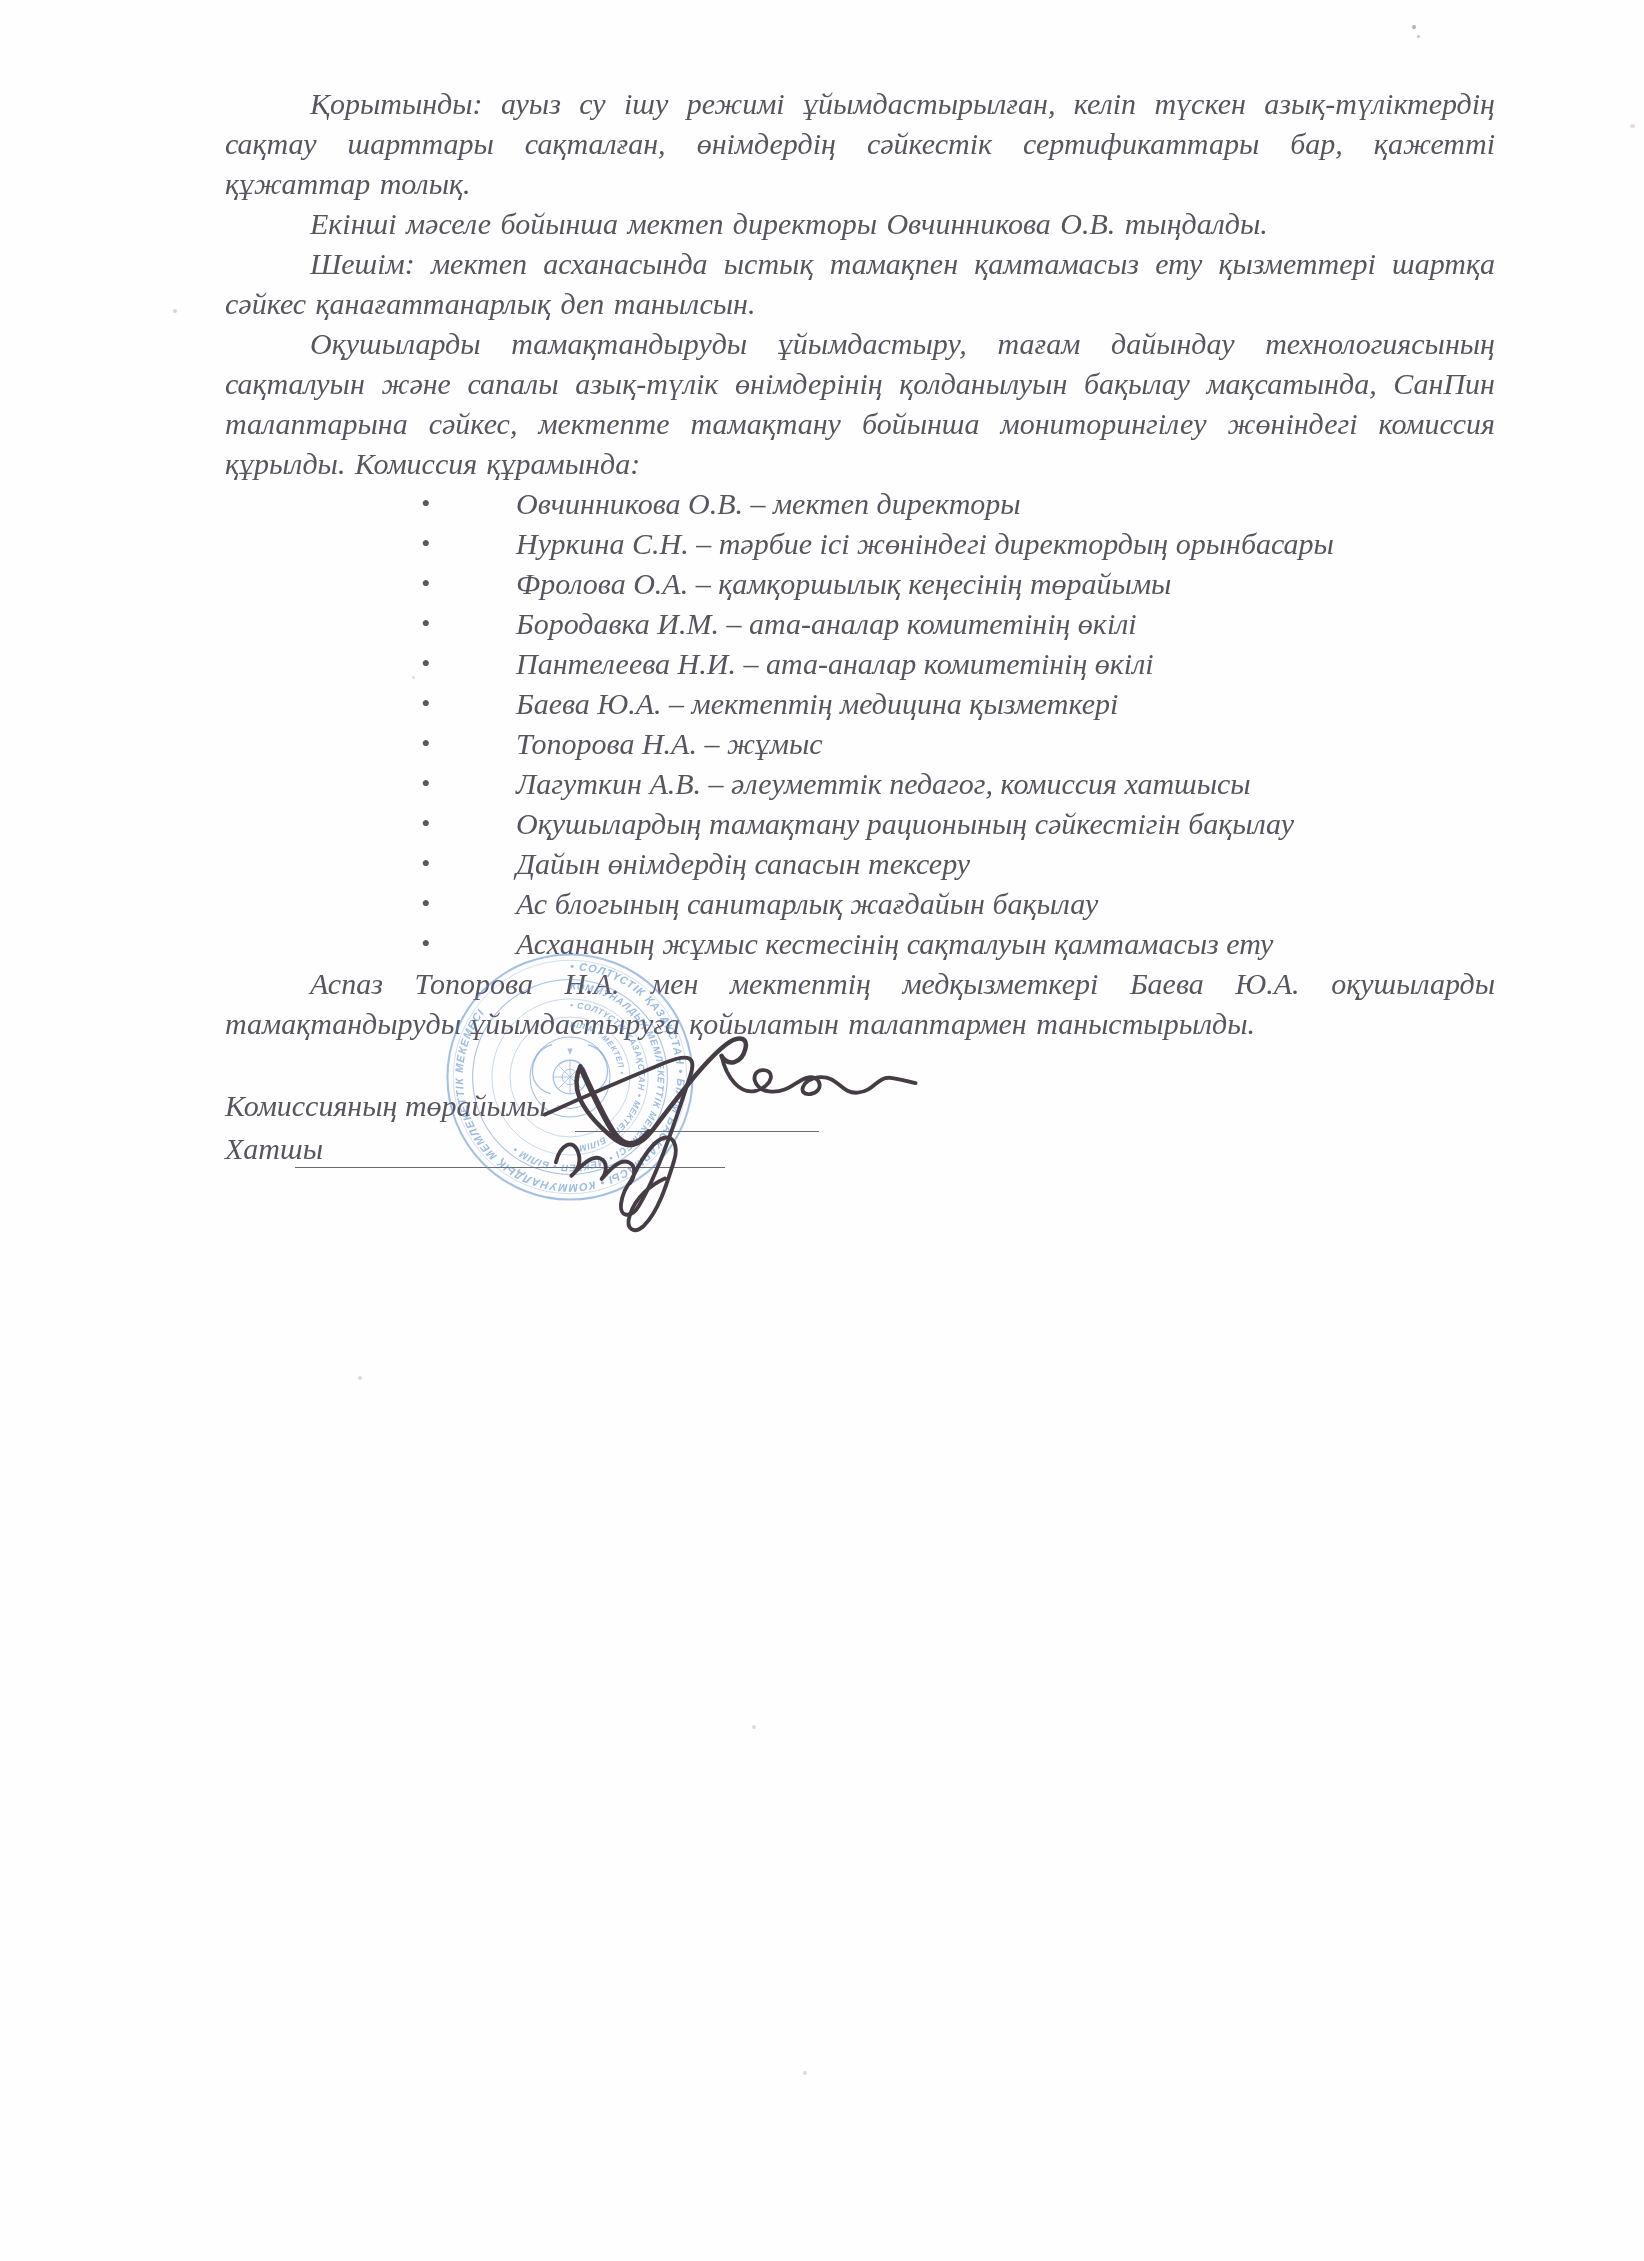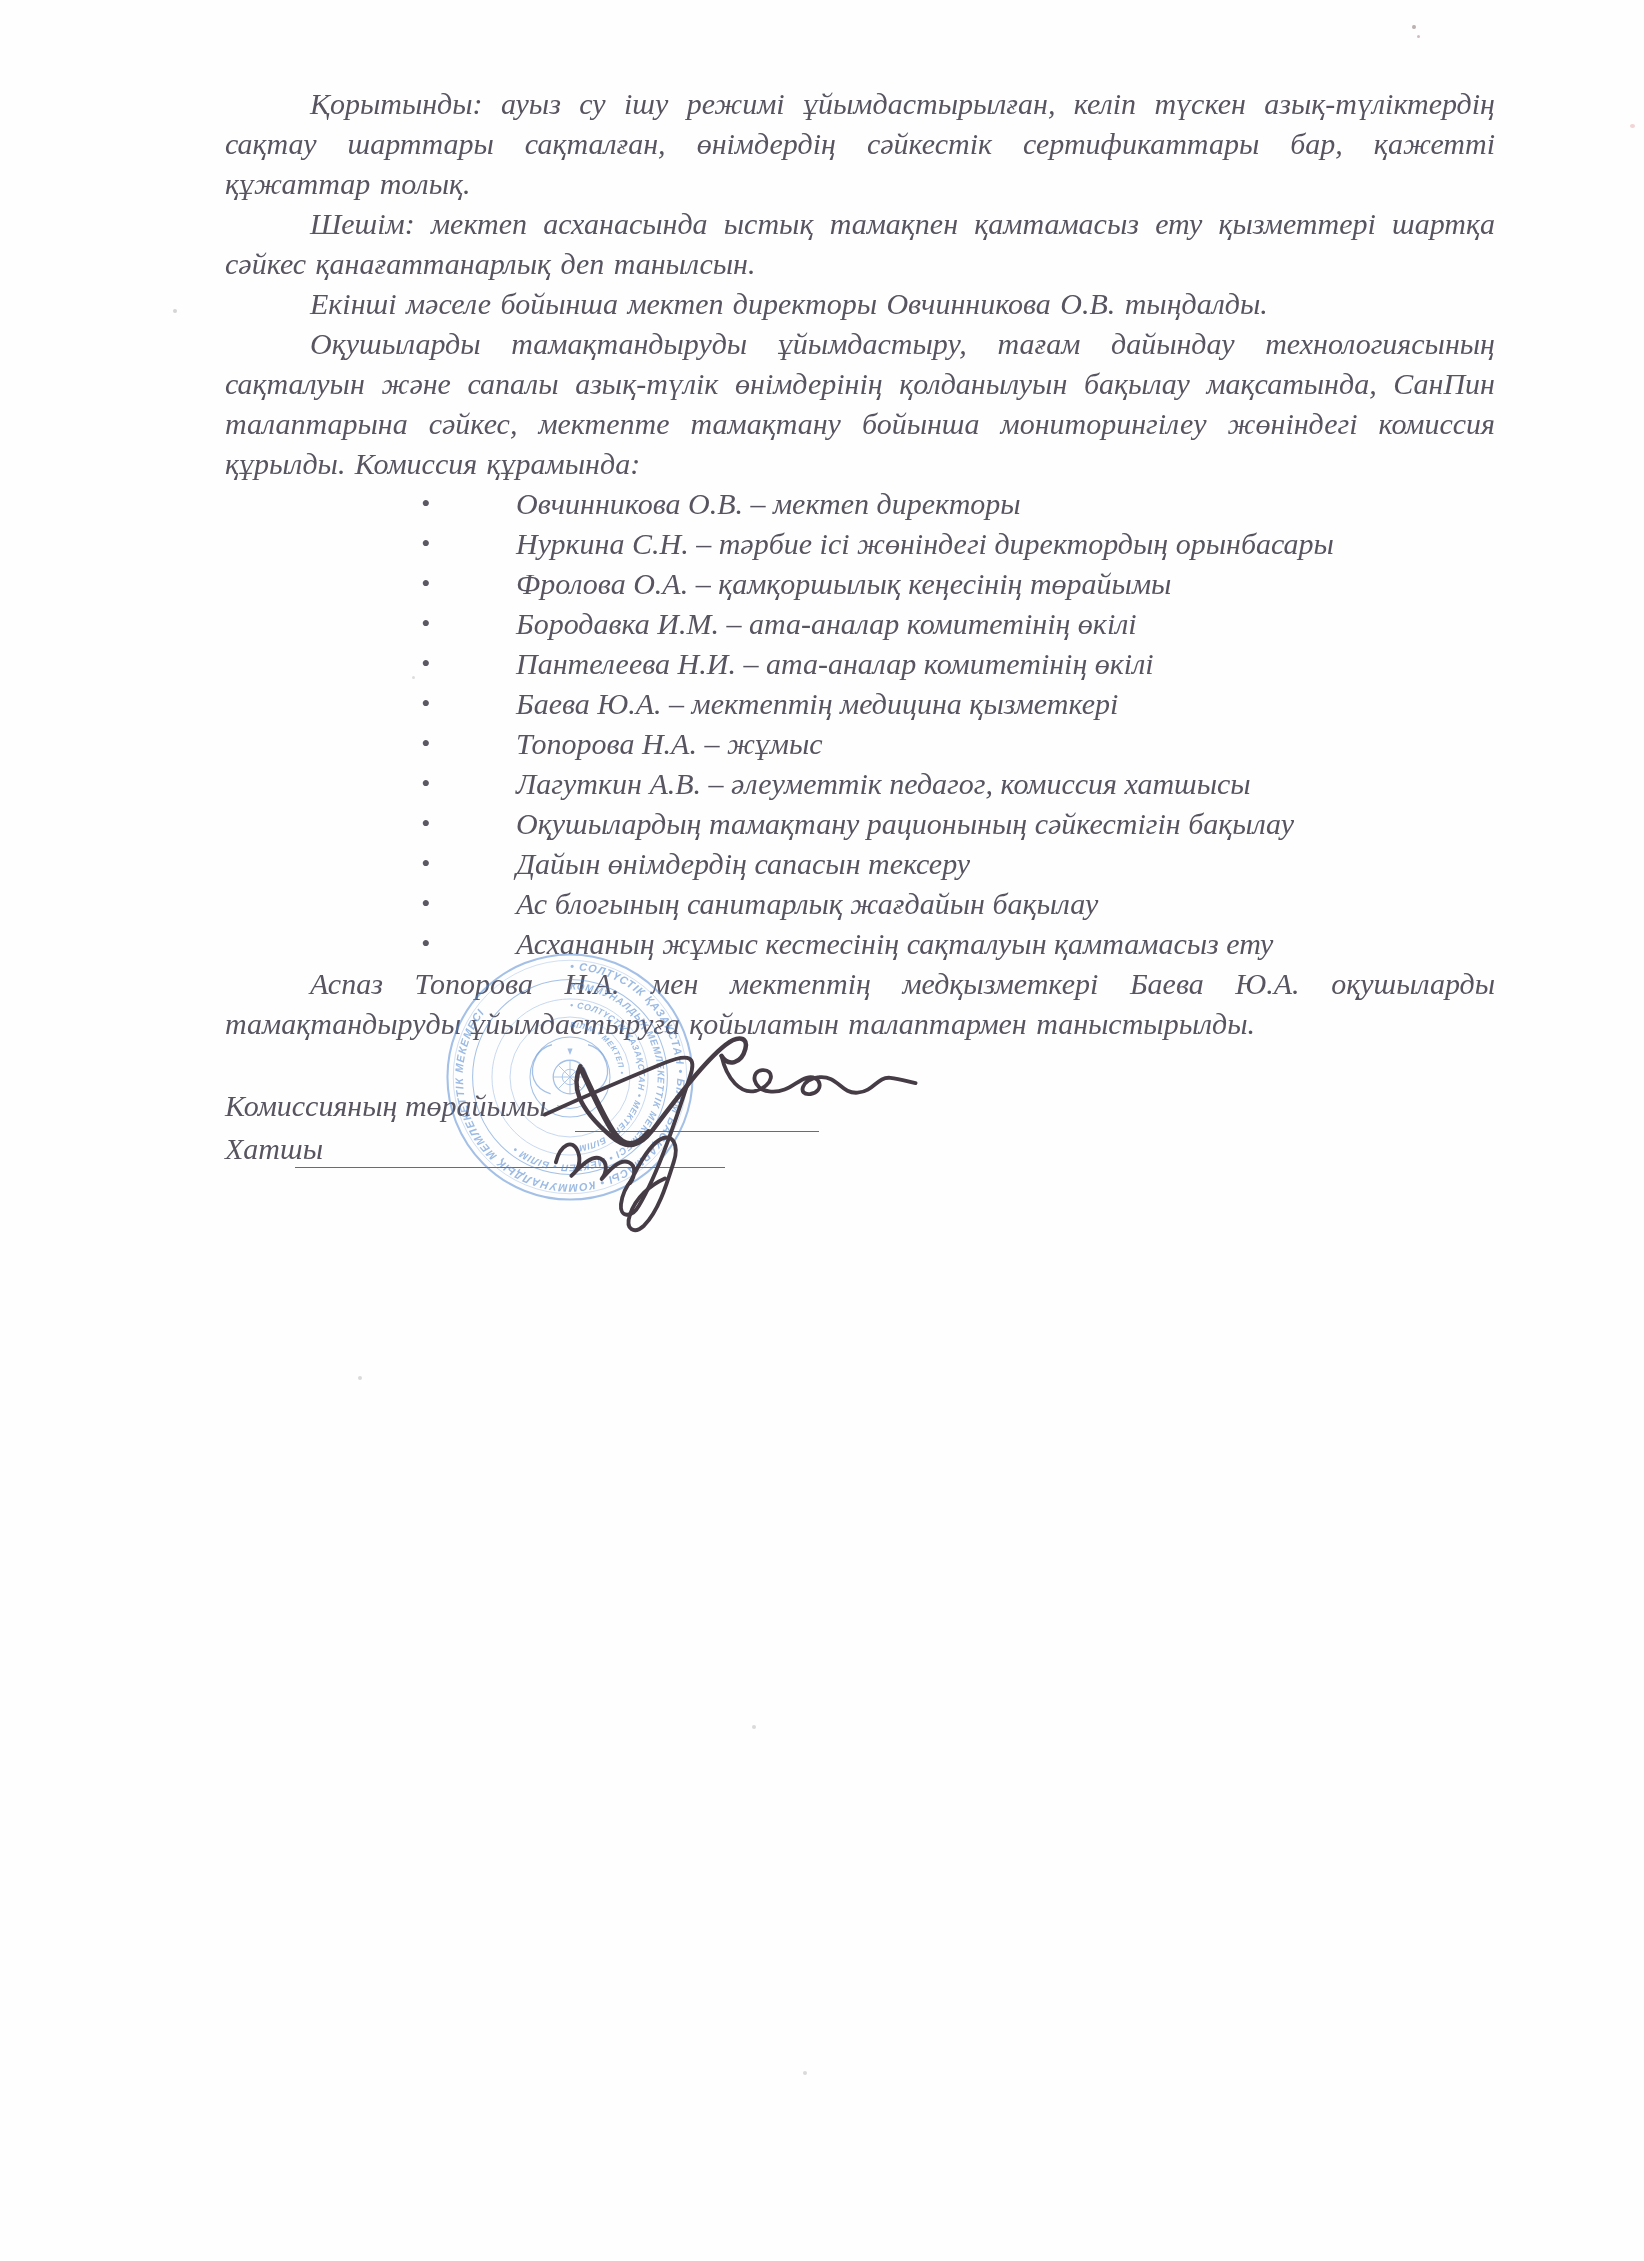--- a/index.html
+++ b/index.html
@@ -35,22 +35,22 @@
   .sign-svg  { position:absolute; left:387px; top:992px; }
   .speck { position:absolute; border-radius:50%; }
 </style>
 </head>
 <body>
 
 <div class="page">
 
   <div class="content">
     <p class="para">Қорытынды: ауыз су ішу режимі ұйымдастырылған, келіп түскен азық-түліктердің сақтау шарттары сақталған, өнімдердің сәйкестік сертификаттары бар, қажетті құжаттар толық.</p>
+    <p class="para">Екінші мәселе бойынша мектеп директоры Овчинникова О.В. тыңдалды.</p>
     <p class="para">Шешім: мектеп асханасында ыстық тамақпен қамтамасыз ету қызметтері шартқа сәйкес қанағаттанарлық деп танылсын.</p>
-    <p class="para">Екінші мәселе бойынша мектеп директоры Овчинникова О.В. тыңдалды.</p>
     <p class="para">Оқушыларды тамақтандыруды ұйымдастыру, тағам дайындау технологиясының сақталуын және сапалы азық-түлік өнімдерінің қолданылуын бақылау мақсатында, СанПин талаптарына сәйкес, мектепте тамақтану бойынша мониторингілеу жөніндегі комиссия құрылды. Комиссия құрамында:</p>
 
     <div class="list">
       <div class="li"><span class="blt">•</span><span>Овчинникова О.В. – мектеп директоры</span></div>
       <div class="li"><span class="blt">•</span><span>Нуркина С.Н. – тәрбие ісі жөніндегі директордың орынбасары</span></div>
       <div class="li"><span class="blt">•</span><span>Фролова О.А. – қамқоршылық кеңесінің төрайымы</span></div>
       <div class="li"><span class="blt">•</span><span>Бородавка И.М. – ата-аналар комитетінің өкілі</span></div>
       <div class="li"><span class="blt">•</span><span>Пантелеева Н.И. – ата-аналар комитетінің өкілі</span></div>
       <div class="li"><span class="blt">•</span><span>Баева Ю.А. – мектептің медицина қызметкері</span></div>
       <div class="li"><span class="blt">•</span><span>Топорова Н.А. – жұмыс</span></div>

